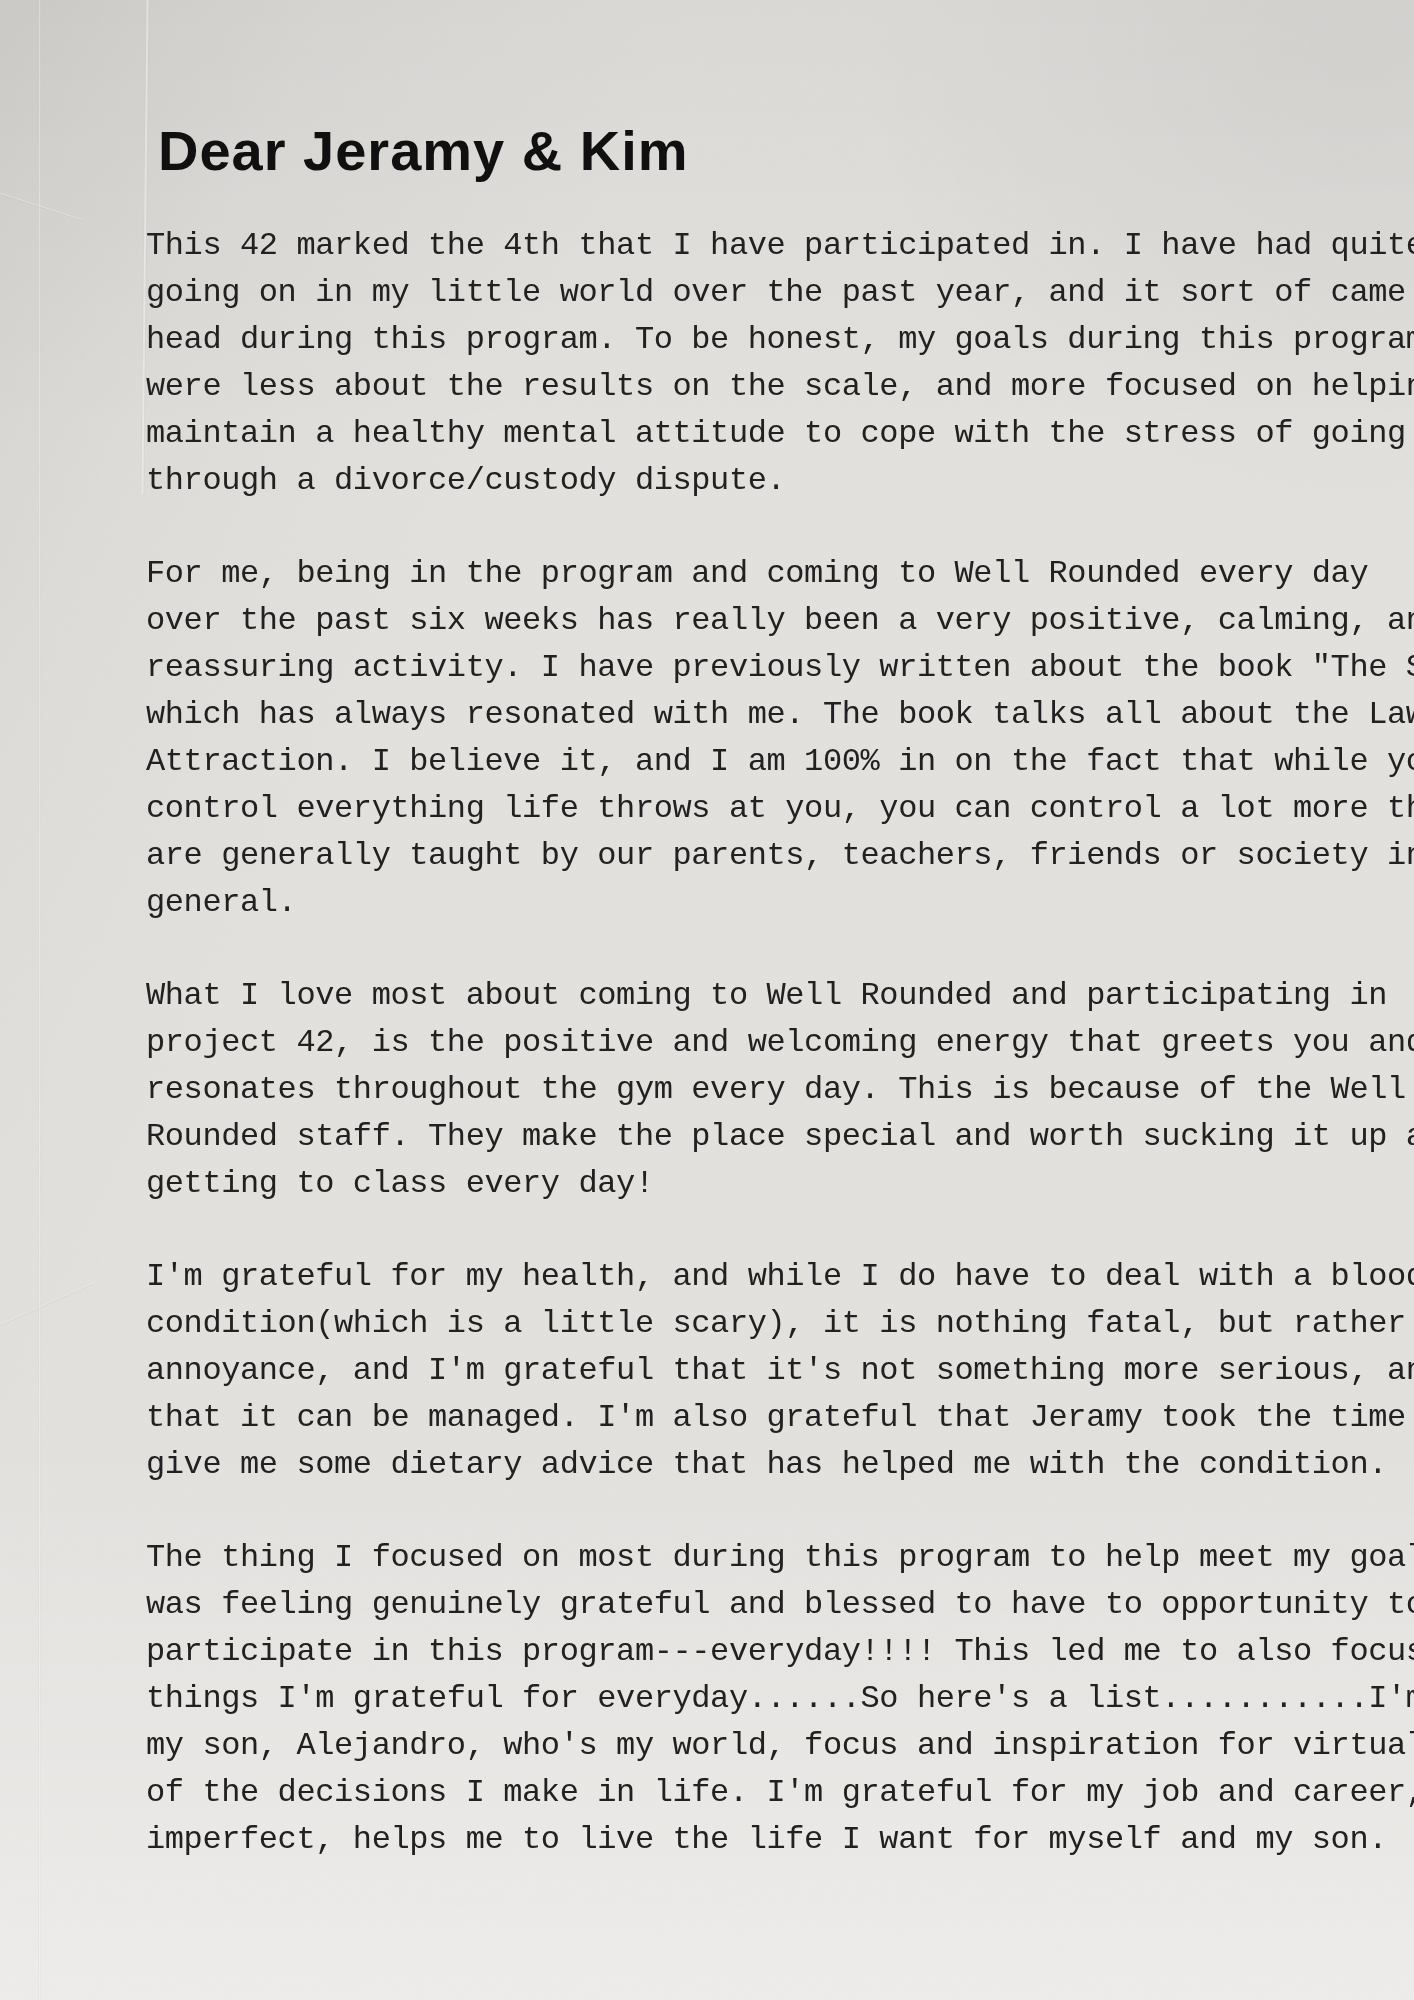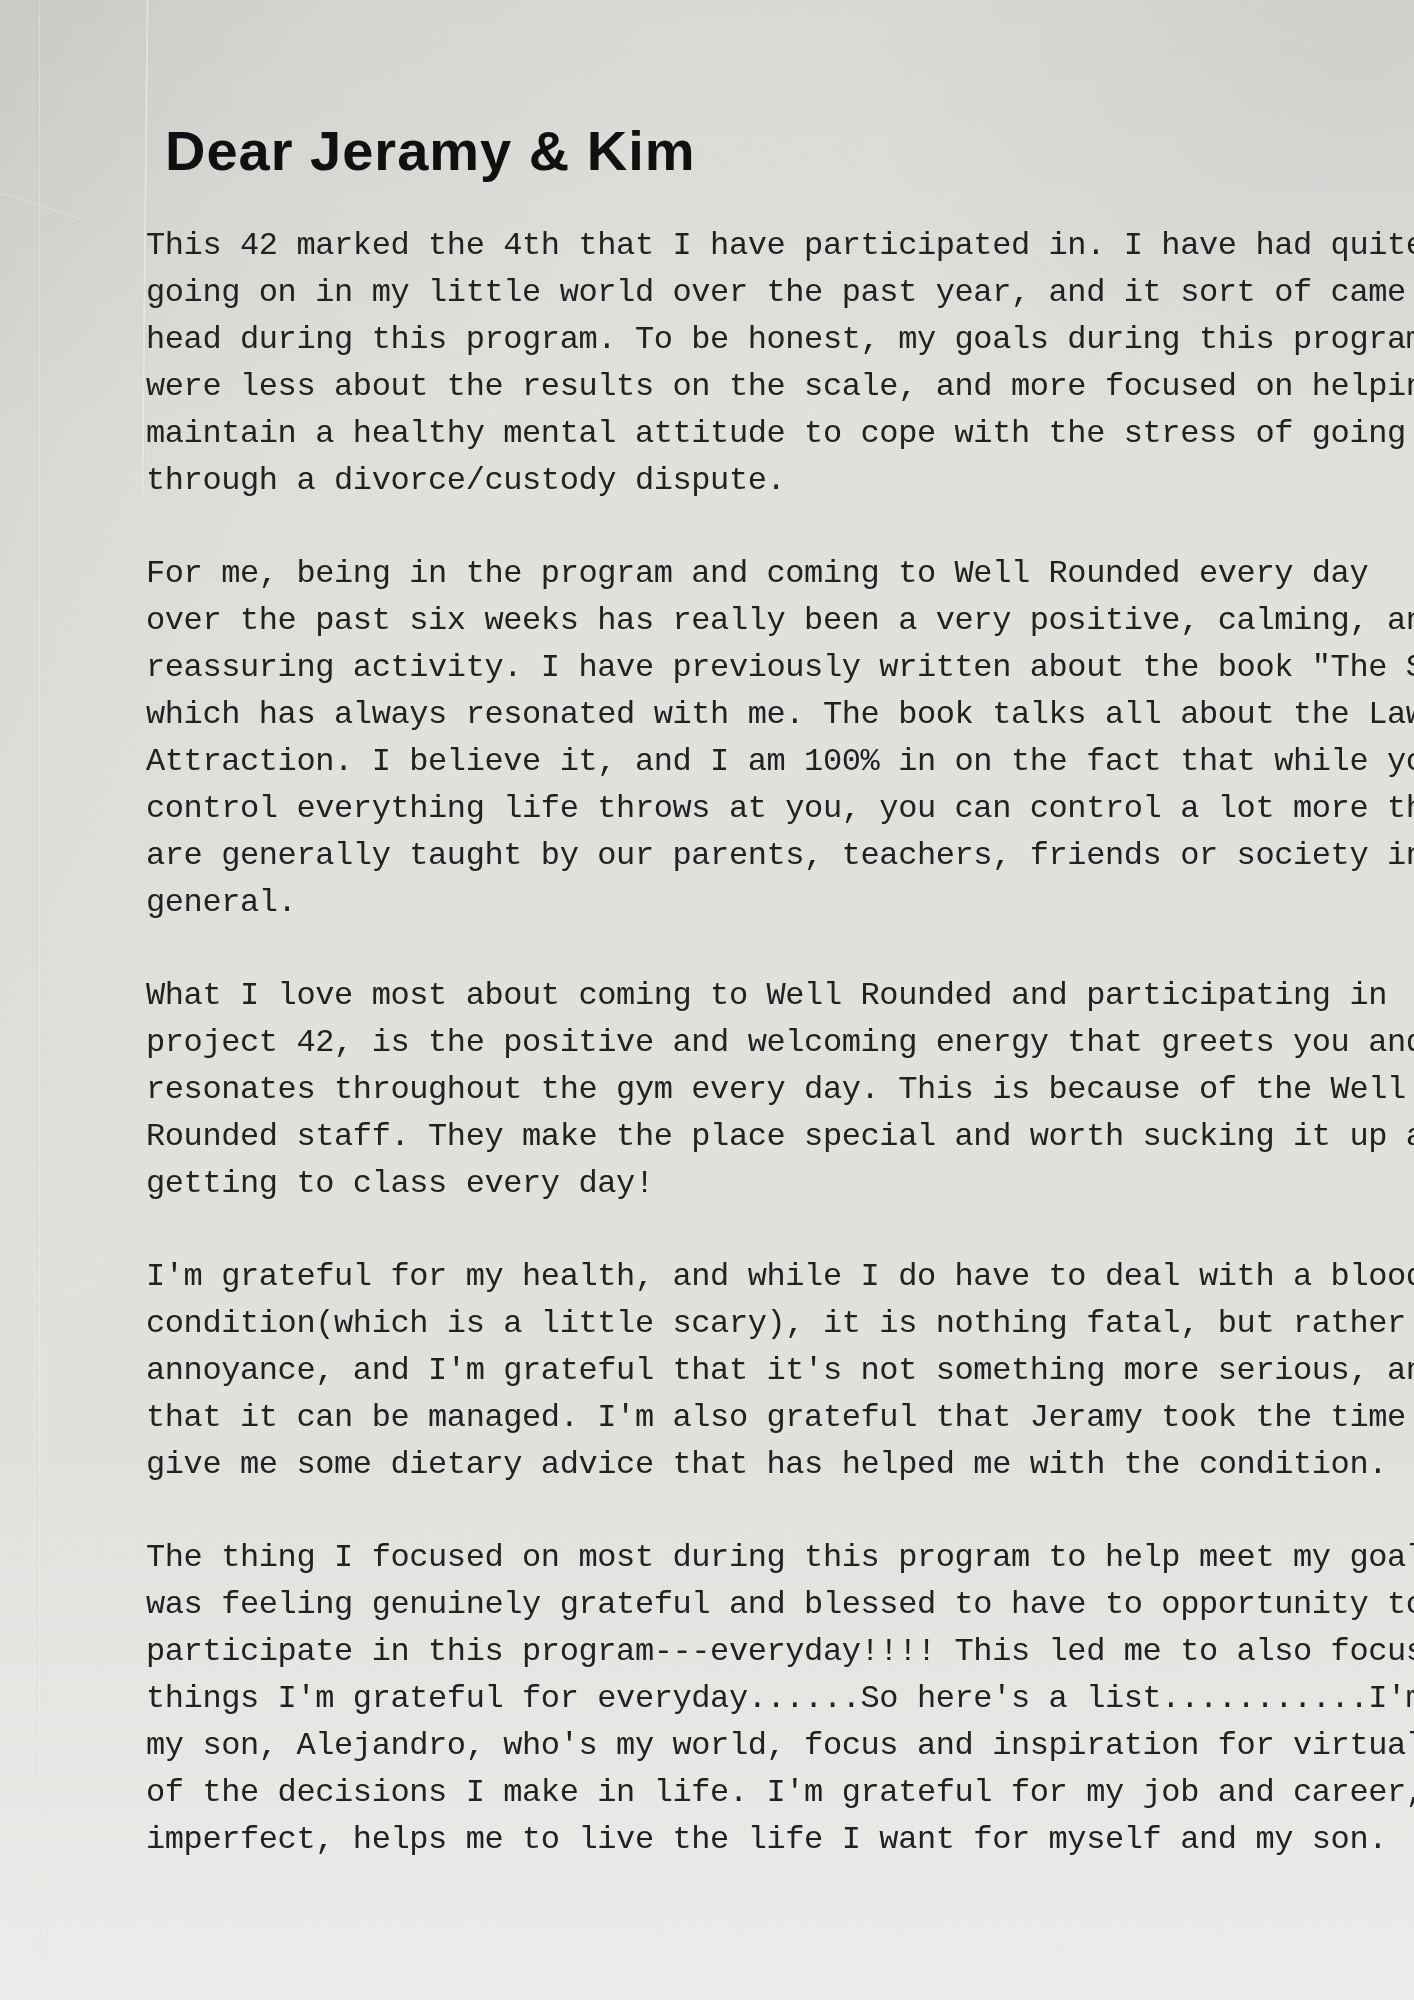--- a/index.html
+++ b/index.html
@@ -77,21 +77,21 @@
       rgba(115,113,109,0.14));
     filter: blur(0.7px);
   }
   .content {
     position: absolute;
     left: 146px;
     top: 122px;
     width: 1140px;
   }
   .letter-title {
-    margin: 0 0 42px 8px;
+    margin: 0 0 42px 1px;
     font-size: 56px;
     line-height: 58px;
     font-weight: bold;
     letter-spacing: 1px;
     color: #101010;
     padding-left: 11px;
   }
   .letter-paragraph {
     margin: 0 0 46px 0;
     font-size: 32px;

